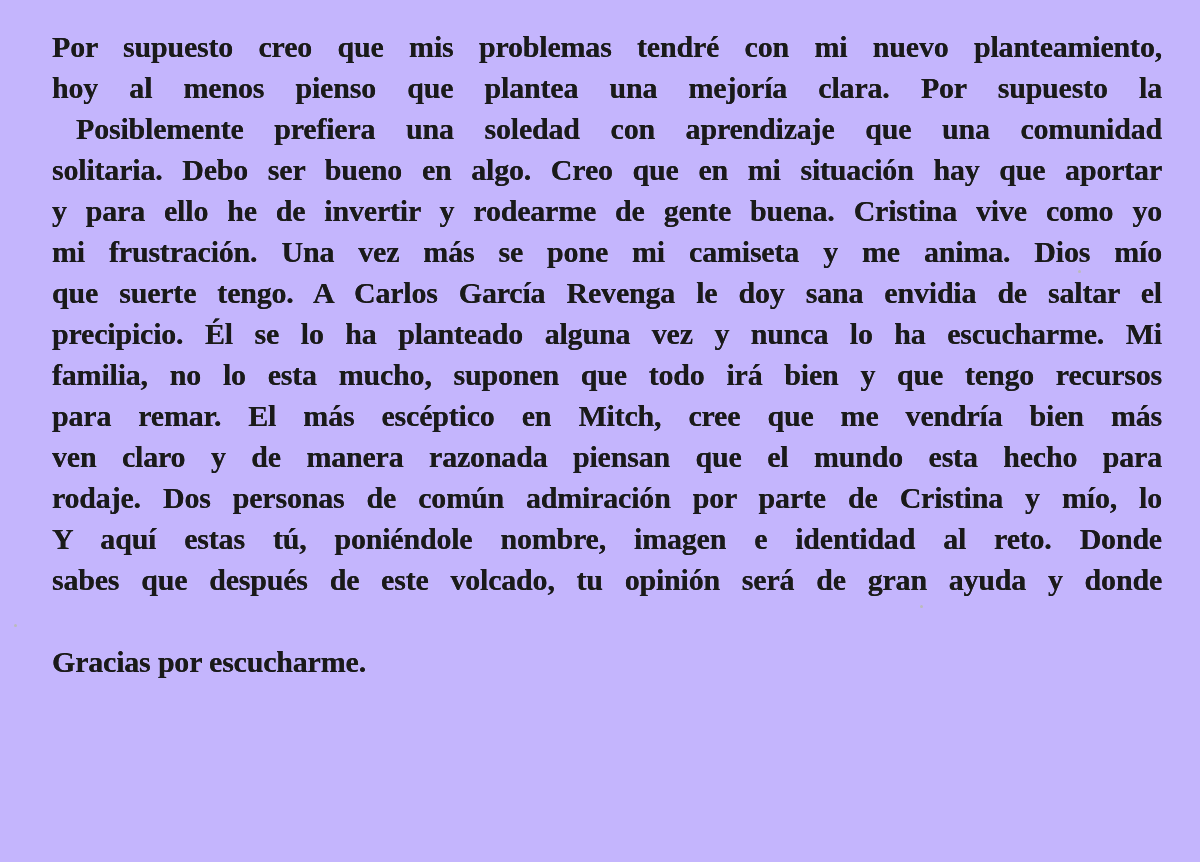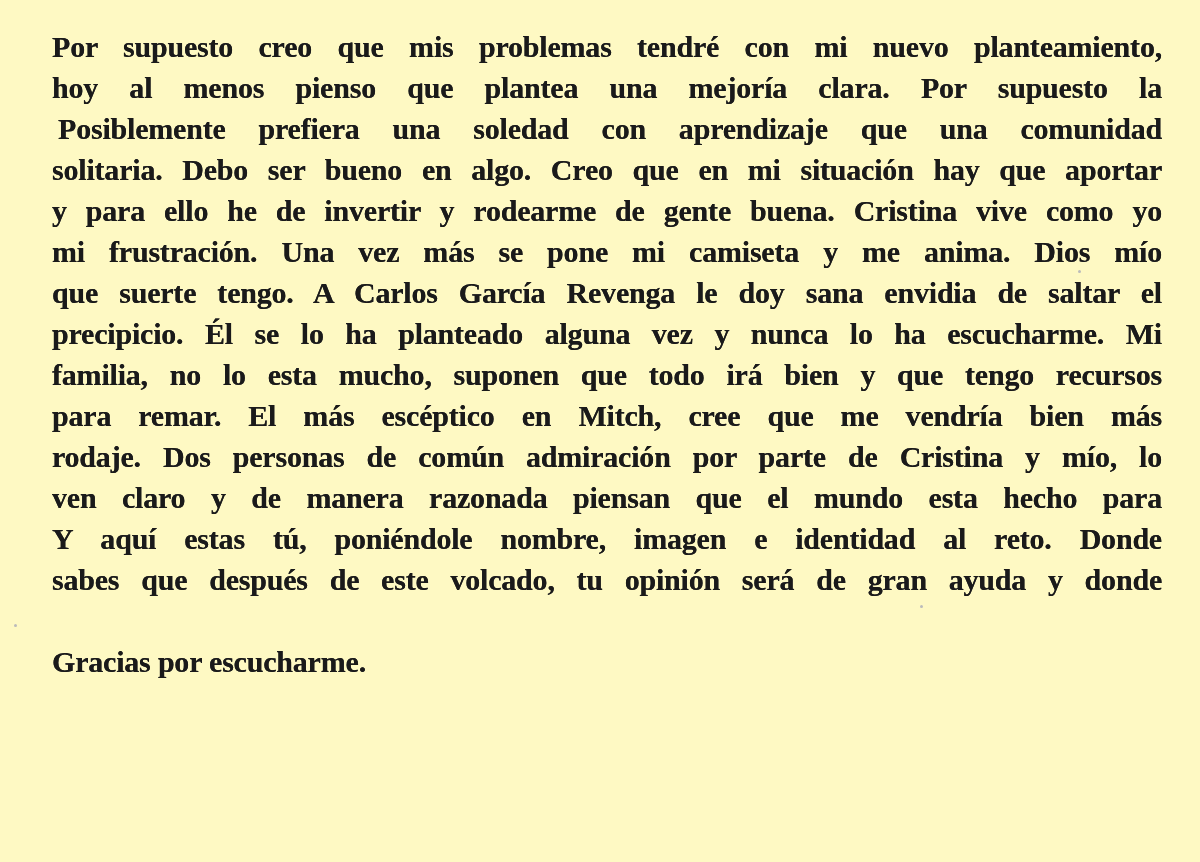--- a/index.html
+++ b/index.html
@@ -12,21 +12,21 @@
       height: 862px;
       overflow: hidden;
       position: relative;
       font-family: "Liberation Serif", "DejaVu Serif", serif;
       color: #1a1a1a;
     }
     .page {
       position: absolute;
       left: 0; top: 0;
       width: 1200px; height: 862px;
-      background: #fef9c3;
+      background: #c4b5fd;
     }
     .text-block {
       position: absolute;
       left: 52px;
       top: 26px;
       width: 1110px;
     }
     .line {
       display: block;
       height: 41px;
@@ -36,20 +36,21 @@
       white-space: nowrap;
       letter-spacing: -0.2px;
       text-shadow: 0 0 0.6px #333;
     }
     .line.justify {
       text-align: justify;
       text-align-last: justify;
     }
     .line.indent {
       padding-left: 6px;
+      margin-left: 18px;
     }
     .spacer {
       display: block;
       height: 41px;
     }
     .speck {
       position: absolute;
       width: 3px; height: 3px;
       border-radius: 50%;
       background: #bbb;
@@ -68,22 +69,22 @@
 
     <div>
       <span class="line justify indent">Posiblemente prefiera una soledad con aprendizaje que una comunidad</span>
       <span class="line justify">solitaria. Debo ser bueno en algo. Creo que en mi situación hay que aportar</span>
       <span class="line justify">y para ello he de invertir y rodearme de gente buena. Cristina vive como yo</span>
       <span class="line justify">mi frustración. Una vez más se pone mi camiseta y me anima. Dios mío</span>
       <span class="line justify">que suerte tengo. A Carlos García Revenga le doy sana envidia de saltar el</span>
       <span class="line justify">precipicio. Él se lo ha planteado alguna vez y nunca lo ha escucharme. Mi</span>
       <span class="line justify">familia, no lo esta mucho, suponen que todo irá bien y que tengo recursos</span>
       <span class="line justify">para remar. El más escéptico en Mitch, cree que me vendría bien más</span>
+      <span class="line justify">ven claro y de manera razonada piensan que el mundo esta hecho para</span>
       <span class="line justify">rodaje.  Dos personas de común admiración por parte de Cristina y mío, lo</span>
-      <span class="line justify">ven claro y de manera razonada piensan que el mundo esta hecho para</span>
     </div>
 
     <div>
       <span class="line justify">Y aquí estas tú, poniéndole nombre, imagen e identidad al reto. Donde</span>
       <span class="line justify">sabes que después de este volcado, tu opinión será de gran ayuda y donde</span>
     </div>
 
     <span class="spacer"></span>
 
     <div>

